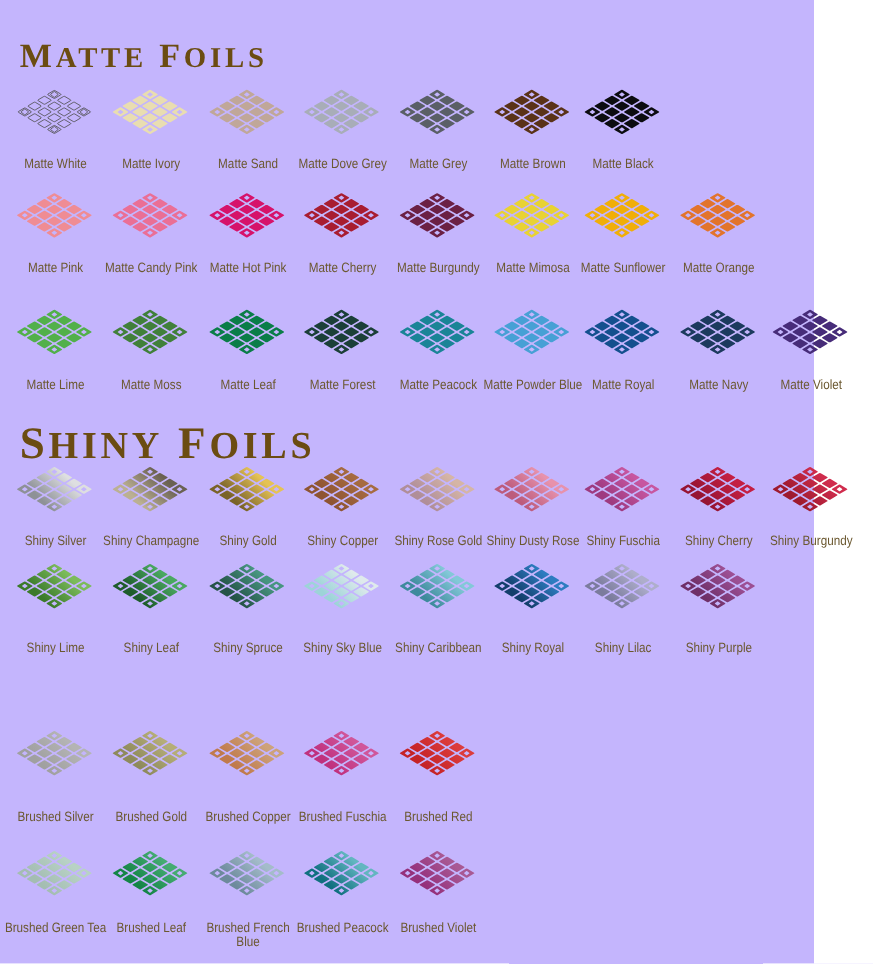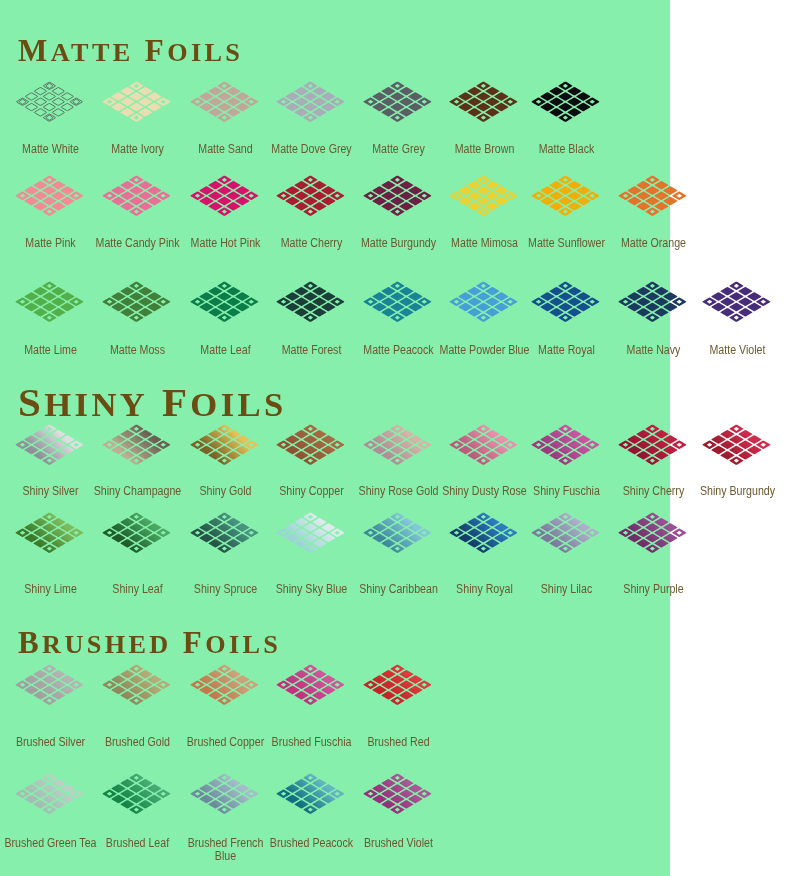--- a/index.html
+++ b/index.html
@@ -1,18 +1,18 @@
 <!DOCTYPE html>
 <html><head>
 <meta charset="utf-8">
 <title>Foil Colour Chart</title>
 <style>
   html,body{margin:0;padding:0;background:#ffffff;}
   body{width:794px;height:876px;font-family:"Liberation Sans",sans-serif;overflow:hidden;}
-  .page{position:relative;width:670px;height:876px;background:#86efac;}
+  .page{position:relative;width:740px;height:876px;background:#c4b5fd;}
   .section-title{
     position:absolute;
     font-family:"Liberation Serif",serif;
     color:#6b4c12;
     font-weight:bold;
     white-space:nowrap;
     letter-spacing:3.4px;
     line-height:1;
   }
   .section-title .sc{font-size:0.845em;}
@@ -292,21 +292,20 @@
     <svg class="swatch" viewBox="0 0 70 41.5" width="70" height="41.5" style="left: 618px; top: 512px;">
       <defs>
         <linearGradient id="g16" gradientUnits="userSpaceOnUse" x1="12.6" y1="20.75" x2="34.2" y2="-1.64">
           <stop offset="0" stop-color="#6f2f68"></stop>
           <stop offset="1" stop-color="#9c4f94"></stop>
         </linearGradient>
       </defs>
       <path d="M0.845 20.308Q0.1 20.75 0.845 21.192L6.805 24.728Q7.55 25.17 8.295 24.728L14.255 21.192Q15 20.75 14.255 20.308L8.295 16.772Q7.55 16.33 6.805 16.772Z M9.795 25.608Q9.05 26.05 9.795 26.492L15.755 30.028Q16.5 30.47 17.245 30.028L23.205 26.492Q23.95 26.05 23.205 25.608L17.245 22.072Q16.5 21.63 15.755 22.072Z M18.745 30.908Q18 31.35 18.745 31.792L24.705 35.328Q25.45 35.77 26.195 35.328L32.155 31.792Q32.9 31.35 32.155 30.908L26.195 27.372Q25.45 26.93 24.705 27.372Z M27.695 36.208Q26.95 36.65 27.695 37.092L33.655 40.628Q34.4 41.07 35.145 40.628L41.105 37.092Q41.85 36.65 41.105 36.208L35.145 32.672Q34.4 32.23 33.655 32.672Z M9.795 15.008Q9.05 15.45 9.795 15.892L15.755 19.428Q16.5 19.87 17.245 19.428L23.205 15.892Q23.95 15.45 23.205 15.008L17.245 11.472Q16.5 11.03 15.755 11.472Z M18.745 20.308Q18 20.75 18.745 21.192L24.705 24.728Q25.45 25.17 26.195 24.728L32.155 21.192Q32.9 20.75 32.155 20.308L26.195 16.772Q25.45 16.33 24.705 16.772Z M27.695 25.608Q26.95 26.05 27.695 26.492L33.655 30.028Q34.4 30.47 35.145 30.028L41.105 26.492Q41.85 26.05 41.105 25.608L35.145 22.072Q34.4 21.63 33.655 22.072Z M36.645 30.908Q35.9 31.35 36.645 31.792L42.605 35.328Q43.35 35.77 44.095 35.328L50.055 31.792Q50.8 31.35 50.055 30.908L44.095 27.372Q43.35 26.93 42.605 27.372Z M18.745 9.708Q18 10.15 18.745 10.592L24.705 14.128Q25.45 14.57 26.195 14.128L32.155 10.592Q32.9 10.15 32.155 9.708L26.195 6.172Q25.45 5.73 24.705 6.172Z M27.695 15.008Q26.95 15.45 27.695 15.892L33.655 19.428Q34.4 19.87 35.145 19.428L41.105 15.892Q41.85 15.45 41.105 15.008L35.145 11.472Q34.4 11.03 33.655 11.472Z M36.645 20.308Q35.9 20.75 36.645 21.192L42.605 24.728Q43.35 25.17 44.095 24.728L50.055 21.192Q50.8 20.75 50.055 20.308L44.095 16.772Q43.35 16.33 42.605 16.772Z M45.595 25.608Q44.85 26.05 45.595 26.492L51.555 30.028Q52.3 30.47 53.045 30.028L59.005 26.492Q59.75 26.05 59.005 25.608L53.045 22.072Q52.3 21.63 51.555 22.072Z M27.695 4.408Q26.95 4.85 27.695 5.292L33.655 8.828Q34.4 9.27 35.145 8.828L41.105 5.292Q41.85 4.85 41.105 4.408L35.145 0.872Q34.4 0.43 33.655 0.872Z M36.645 9.708Q35.9 10.15 36.645 10.592L42.605 14.128Q43.35 14.57 44.095 14.128L50.055 10.592Q50.8 10.15 50.055 9.708L44.095 6.172Q43.35 5.73 42.605 6.172Z M45.595 15.008Q44.85 15.45 45.595 15.892L51.555 19.428Q52.3 19.87 53.045 19.428L59.005 15.892Q59.75 15.45 59.005 15.008L53.045 11.472Q52.3 11.03 51.555 11.472Z M54.545 20.308Q53.8 20.75 54.545 21.192L60.505 24.728Q61.25 25.17 61.995 24.728L67.955 21.192Q68.7 20.75 67.955 20.308L61.995 16.772Q61.25 16.33 60.505 16.772Z M5.12 20.545Q4.85 20.75 5.12 20.955L7.28 22.595Q7.55 22.8 7.82 22.595L9.98 20.955Q10.25 20.75 9.98 20.545L7.82 18.905Q7.55 18.7 7.28 18.905Z M31.97 36.445Q31.7 36.65 31.97 36.855L34.13 38.495Q34.4 38.7 34.67 38.495L36.83 36.855Q37.1 36.65 36.83 36.445L34.67 34.805Q34.4 34.6 34.13 34.805Z M31.97 4.645Q31.7 4.85 31.97 5.055L34.13 6.695Q34.4 6.9 34.67 6.695L36.83 5.055Q37.1 4.85 36.83 4.645L34.67 3.005Q34.4 2.8 34.13 3.005Z M58.82 20.545Q58.55 20.75 58.82 20.955L60.98 22.595Q61.25 22.8 61.52 22.595L63.68 20.955Q63.95 20.75 63.68 20.545L61.52 18.905Q61.25 18.7 60.98 18.905Z" fill-rule="evenodd" fill="url(#g16)"></path>
     </svg>
     <div class="label" style="left: 598.5px; width: 109px; top: 583px;">Shiny Purple</div>
-    <div class="section-title" style="left: 18px; top: 627px; font-size: 31px;"><span>B</span><span class="sc">RUSHED</span> <span>F</span><span class="sc">OILS</span></div>
     <svg class="swatch" viewBox="0 0 70 41.5" width="70" height="41.5" style="left: 15px; top: 664px;">
       <defs>
         <linearGradient id="g17" gradientUnits="userSpaceOnUse" x1="12.6" y1="20.75" x2="34.2" y2="-1.64">
           <stop offset="0" stop-color="#a0a0a0"></stop>
           <stop offset="1" stop-color="#b4b4b4"></stop>
         </linearGradient>
       </defs>
       <path d="M0.845 20.308Q0.1 20.75 0.845 21.192L6.805 24.728Q7.55 25.17 8.295 24.728L14.255 21.192Q15 20.75 14.255 20.308L8.295 16.772Q7.55 16.33 6.805 16.772Z M9.795 25.608Q9.05 26.05 9.795 26.492L15.755 30.028Q16.5 30.47 17.245 30.028L23.205 26.492Q23.95 26.05 23.205 25.608L17.245 22.072Q16.5 21.63 15.755 22.072Z M18.745 30.908Q18 31.35 18.745 31.792L24.705 35.328Q25.45 35.77 26.195 35.328L32.155 31.792Q32.9 31.35 32.155 30.908L26.195 27.372Q25.45 26.93 24.705 27.372Z M27.695 36.208Q26.95 36.65 27.695 37.092L33.655 40.628Q34.4 41.07 35.145 40.628L41.105 37.092Q41.85 36.65 41.105 36.208L35.145 32.672Q34.4 32.23 33.655 32.672Z M9.795 15.008Q9.05 15.45 9.795 15.892L15.755 19.428Q16.5 19.87 17.245 19.428L23.205 15.892Q23.95 15.45 23.205 15.008L17.245 11.472Q16.5 11.03 15.755 11.472Z M18.745 20.308Q18 20.75 18.745 21.192L24.705 24.728Q25.45 25.17 26.195 24.728L32.155 21.192Q32.9 20.75 32.155 20.308L26.195 16.772Q25.45 16.33 24.705 16.772Z M27.695 25.608Q26.95 26.05 27.695 26.492L33.655 30.028Q34.4 30.47 35.145 30.028L41.105 26.492Q41.85 26.05 41.105 25.608L35.145 22.072Q34.4 21.63 33.655 22.072Z M36.645 30.908Q35.9 31.35 36.645 31.792L42.605 35.328Q43.35 35.77 44.095 35.328L50.055 31.792Q50.8 31.35 50.055 30.908L44.095 27.372Q43.35 26.93 42.605 27.372Z M18.745 9.708Q18 10.15 18.745 10.592L24.705 14.128Q25.45 14.57 26.195 14.128L32.155 10.592Q32.9 10.15 32.155 9.708L26.195 6.172Q25.45 5.73 24.705 6.172Z M27.695 15.008Q26.95 15.45 27.695 15.892L33.655 19.428Q34.4 19.87 35.145 19.428L41.105 15.892Q41.85 15.45 41.105 15.008L35.145 11.472Q34.4 11.03 33.655 11.472Z M36.645 20.308Q35.9 20.75 36.645 21.192L42.605 24.728Q43.35 25.17 44.095 24.728L50.055 21.192Q50.8 20.75 50.055 20.308L44.095 16.772Q43.35 16.33 42.605 16.772Z M45.595 25.608Q44.85 26.05 45.595 26.492L51.555 30.028Q52.3 30.47 53.045 30.028L59.005 26.492Q59.75 26.05 59.005 25.608L53.045 22.072Q52.3 21.63 51.555 22.072Z M27.695 4.408Q26.95 4.85 27.695 5.292L33.655 8.828Q34.4 9.27 35.145 8.828L41.105 5.292Q41.85 4.85 41.105 4.408L35.145 0.872Q34.4 0.43 33.655 0.872Z M36.645 9.708Q35.9 10.15 36.645 10.592L42.605 14.128Q43.35 14.57 44.095 14.128L50.055 10.592Q50.8 10.15 50.055 9.708L44.095 6.172Q43.35 5.73 42.605 6.172Z M45.595 15.008Q44.85 15.45 45.595 15.892L51.555 19.428Q52.3 19.87 53.045 19.428L59.005 15.892Q59.75 15.45 59.005 15.008L53.045 11.472Q52.3 11.03 51.555 11.472Z M54.545 20.308Q53.8 20.75 54.545 21.192L60.505 24.728Q61.25 25.17 61.995 24.728L67.955 21.192Q68.7 20.75 67.955 20.308L61.995 16.772Q61.25 16.33 60.505 16.772Z M5.12 20.545Q4.85 20.75 5.12 20.955L7.28 22.595Q7.55 22.8 7.82 22.595L9.98 20.955Q10.25 20.75 9.98 20.545L7.82 18.905Q7.55 18.7 7.28 18.905Z M31.97 36.445Q31.7 36.65 31.97 36.855L34.13 38.495Q34.4 38.7 34.67 38.495L36.83 36.855Q37.1 36.65 36.83 36.445L34.67 34.805Q34.4 34.6 34.13 34.805Z M31.97 4.645Q31.7 4.85 31.97 5.055L34.13 6.695Q34.4 6.9 34.67 6.695L36.83 5.055Q37.1 4.85 36.83 4.645L34.67 3.005Q34.4 2.8 34.13 3.005Z M58.82 20.545Q58.55 20.75 58.82 20.955L60.98 22.595Q61.25 22.8 61.52 22.595L63.68 20.955Q63.95 20.75 63.68 20.545L61.52 18.905Q61.25 18.7 60.98 18.905Z" fill-rule="evenodd" fill="url(#g17)"></path>
     </svg>
     <div class="label" style="left: -4.5px; width: 109px; top: 736px;">Brushed Silver</div>

